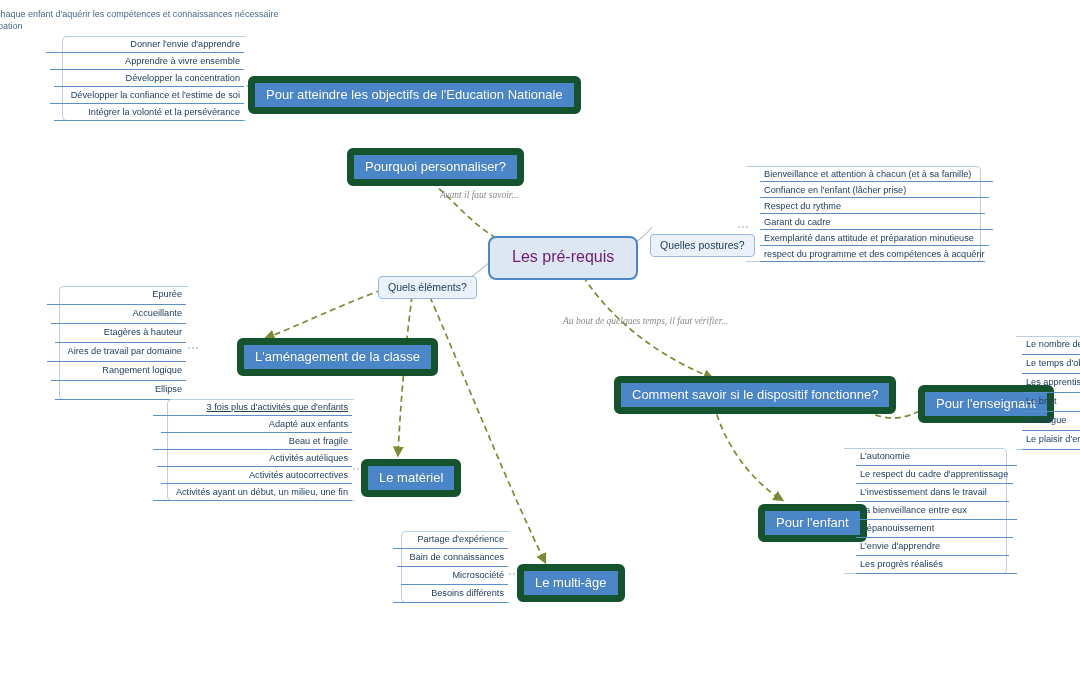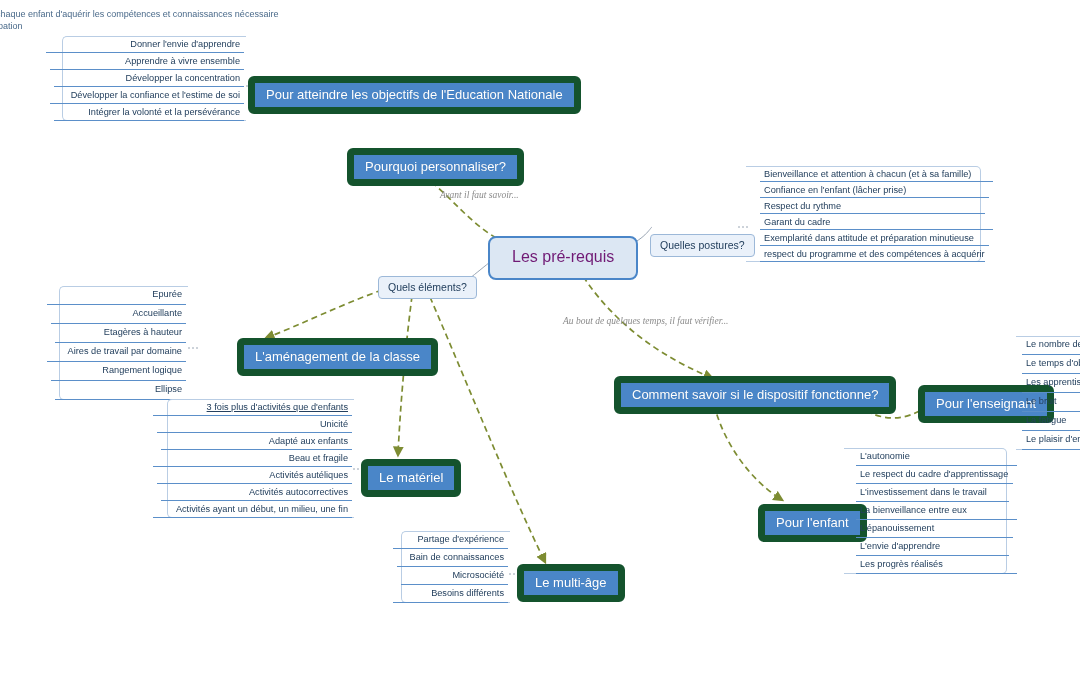--- a/index.html
+++ b/index.html
@@ -181,21 +181,20 @@
       <div class="leaf" style="height: 19px; padding-right: 6px;"><span class="txt">Accueillante</span><div class="rule" style="left: 10px; right: 2px;"></div></div>
       <div class="leaf" style="height: 19px; padding-right: 6px;"><span class="txt">Etagères à hauteur</span><div class="rule" style="left: 14px; right: 2px;"></div></div>
       <div class="leaf" style="height: 19px; padding-right: 6px;"><span class="txt">Aires de travail par domaine</span><div class="rule" style="left: 6px; right: 2px;"></div></div>
       <div class="leaf" style="height: 19px; padding-right: 6px;"><span class="txt">Rangement logique</span><div class="rule" style="left: 10px; right: 2px;"></div></div>
       <div class="leaf" style="height: 19px; padding-right: 6px;"><span class="txt">Ellipse</span><div class="rule" style="left: 14px; right: 2px;"></div></div>
     </div>
 
   <div class="leafgroup right" id="lg-materiel" style="left: 147px; top: 399px; width: 207px;">
     <div class="bracket" style="left:20px;right:0;"></div>
   <div class="leaf" style="height: 17px; padding-right: 6px; text-decoration: underline;"><span class="txt">3 fois plus d'activités que d'enfants</span><div class="rule" style="left: 6px; right: 2px;"></div></div>
-      <div class="leaf" style="height: 17px; padding-right: 6px;"><span class="txt">Unicité</span><div class="rule" style="left: 10px; right: 2px;"></div></div>
       <div class="leaf" style="height: 17px; padding-right: 6px;"><span class="txt">Adapté aux enfants</span><div class="rule" style="left: 14px; right: 2px;"></div></div>
       <div class="leaf" style="height: 17px; padding-right: 6px;"><span class="txt">Beau et fragile</span><div class="rule" style="left: 6px; right: 2px;"></div></div>
       <div class="leaf" style="height: 17px; padding-right: 6px;"><span class="txt">Activités autéliques</span><div class="rule" style="left: 10px; right: 2px;"></div></div>
       <div class="leaf" style="height: 17px; padding-right: 6px;"><span class="txt">Activités autocorrectives</span><div class="rule" style="left: 14px; right: 2px;"></div></div>
       <div class="leaf" style="height: 17px; padding-right: 6px;"><span class="txt">Activités ayant un début, un milieu, une fin</span><div class="rule" style="left: 6px; right: 2px;"></div></div>
     </div>
 
   <div class="leafgroup right" id="lg-multiage" style="left: 387px; top: 531px; width: 123px;">
     <div class="bracket" style="left:14px;right:0;"></div>
   <div class="leaf" style="height: 18px; padding-right: 6px;"><span class="txt">Partage d'expérience</span><div class="rule" style="left: 6px; right: 2px;"></div></div>

